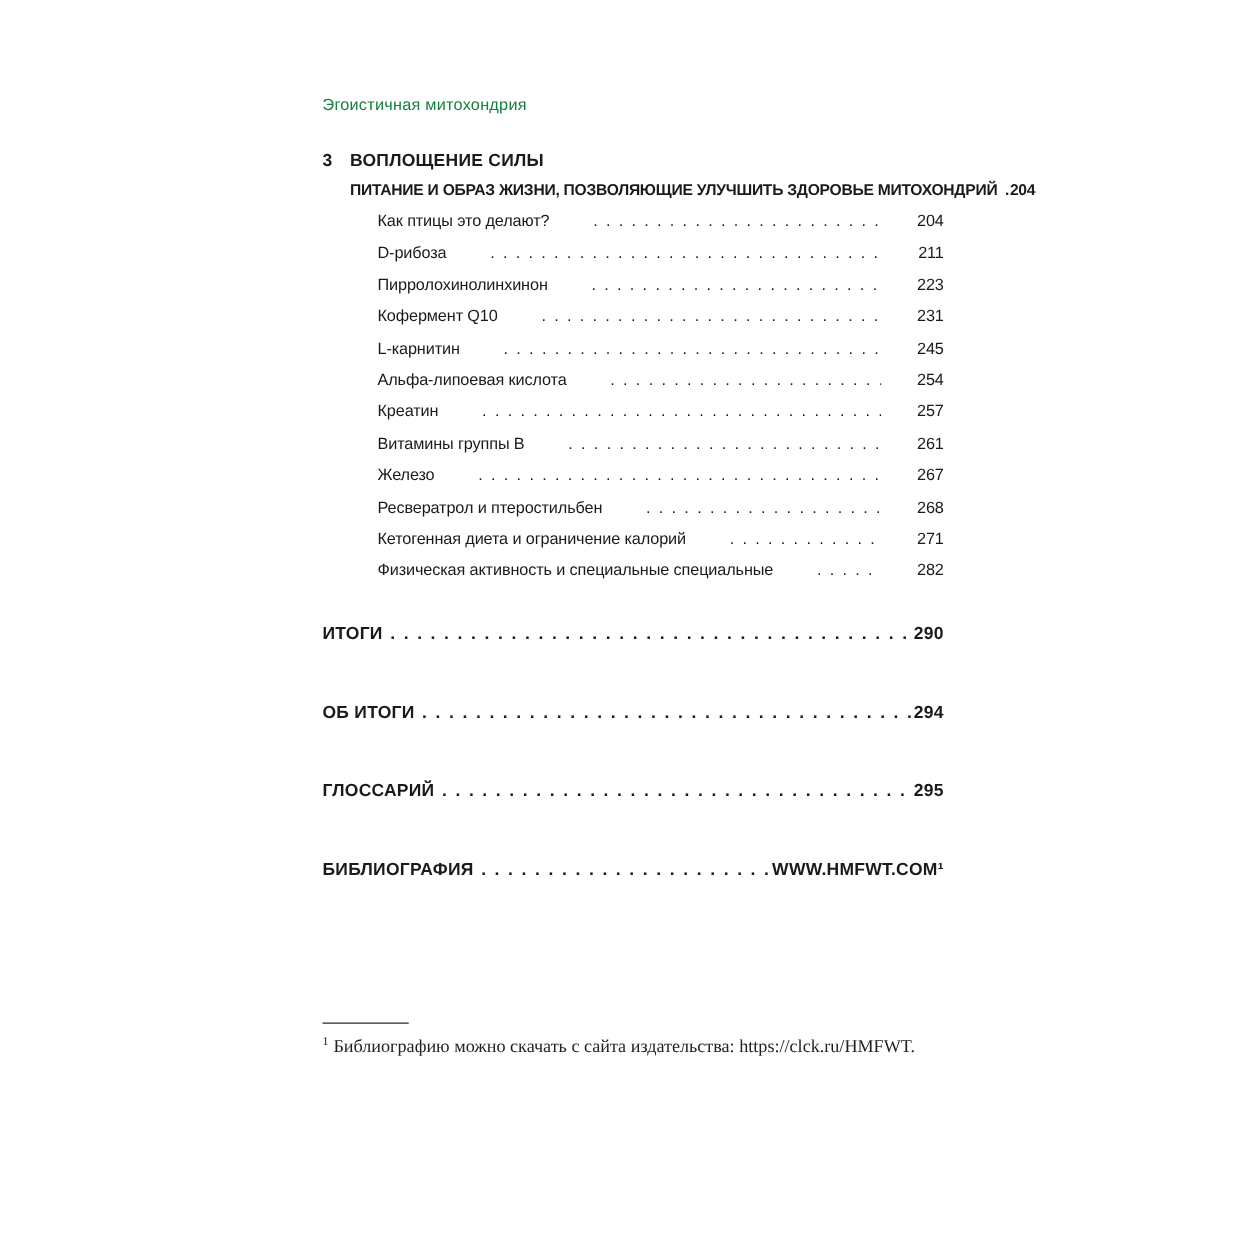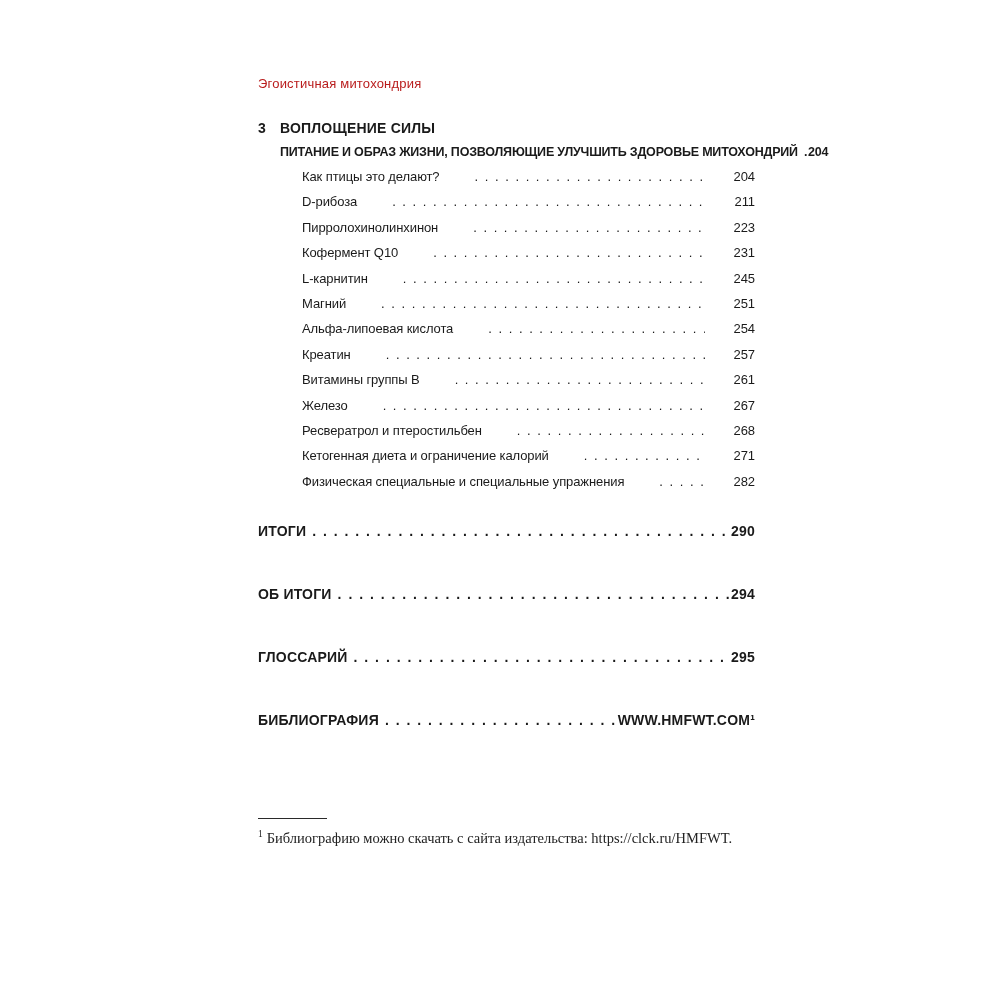--- a/index.html
+++ b/index.html
@@ -13,21 +13,21 @@
     background: #ffffff;
     overflow: hidden;
   }
 
   .running-header {
     position: absolute;
     left: 258px;
     top: 76px;
     font-size: 13px;
     letter-spacing: 0.2px;
-    color: #b91c1c;
+    color: #15803d;
     text-align: right;
   }
 
   .toc {
     position: absolute;
     left: 258px;
     top: 120px;
     width: 497px;
   }
 
@@ -143,25 +143,20 @@
         <span class="label">Кофермент Q10</span>
         <span class="dots"></span>
         <span class="pagenum">231</span>
       </div>
       <div class="toc-row">
         <span class="label">L-карнитин</span>
         <span class="dots"></span>
         <span class="pagenum">245</span>
       </div>
       <div class="toc-row">
-        <span class="label">Магний</span>
-        <span class="dots"></span>
-        <span class="pagenum">251</span>
-      </div>
-      <div class="toc-row">
         <span class="label">Альфа-липоевая кислота</span>
         <span class="dots"></span>
         <span class="pagenum">254</span>
       </div>
       <div class="toc-row">
         <span class="label">Креатин</span>
         <span class="dots"></span>
         <span class="pagenum">257</span>
       </div>
       <div class="toc-row">
@@ -178,21 +173,21 @@
         <span class="label">Ресвератрол и птеростильбен</span>
         <span class="dots"></span>
         <span class="pagenum">268</span>
       </div>
       <div class="toc-row">
         <span class="label">Кетогенная диета и ограничение калорий</span>
         <span class="dots"></span>
         <span class="pagenum">271</span>
       </div>
       <div class="toc-row">
-        <span class="label">Физическая специальные и специальные упражнения</span>
+        <span class="label">Физическая активность и специальные специальные</span>
         <span class="dots"></span>
         <span class="pagenum">282</span>
       </div>
     </div>
 
     <div class="sections">
       <div class="toc-row">
         <span class="label">ИТОГИ</span>
         <span class="dots"></span>
         <span class="pagenum">290</span>

